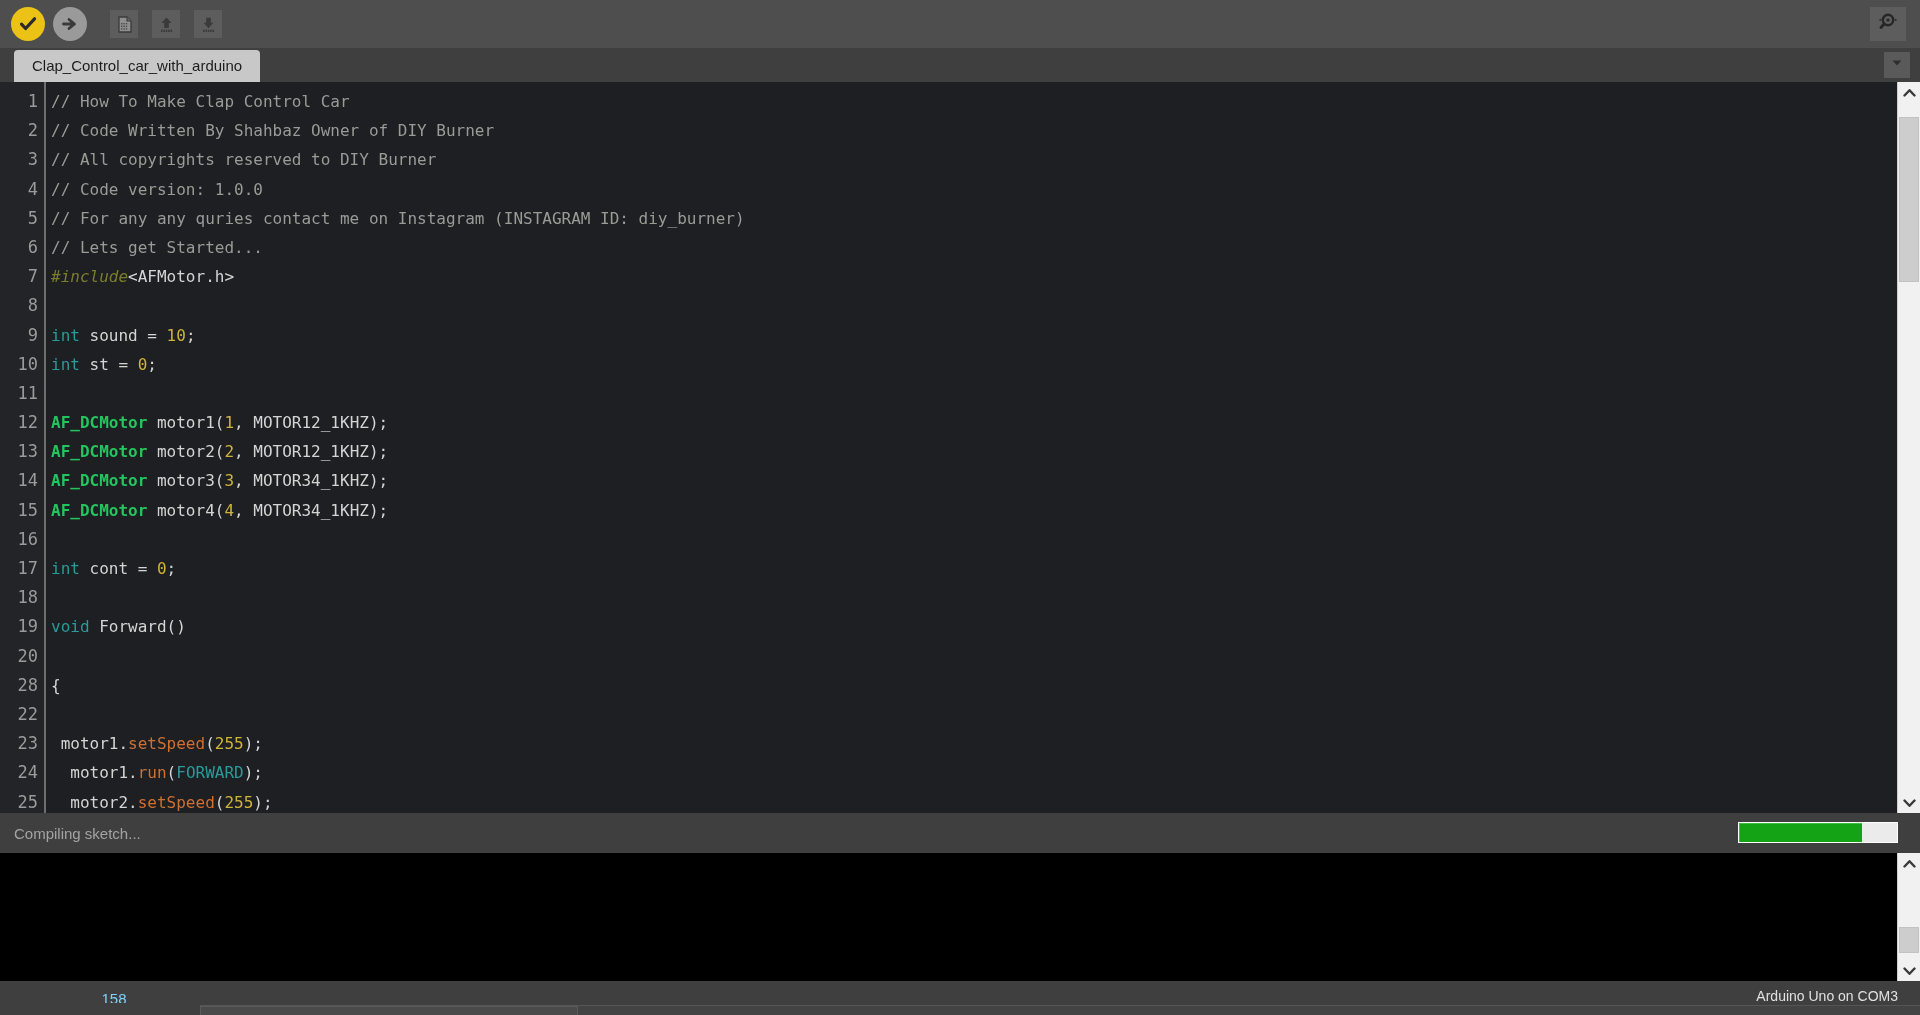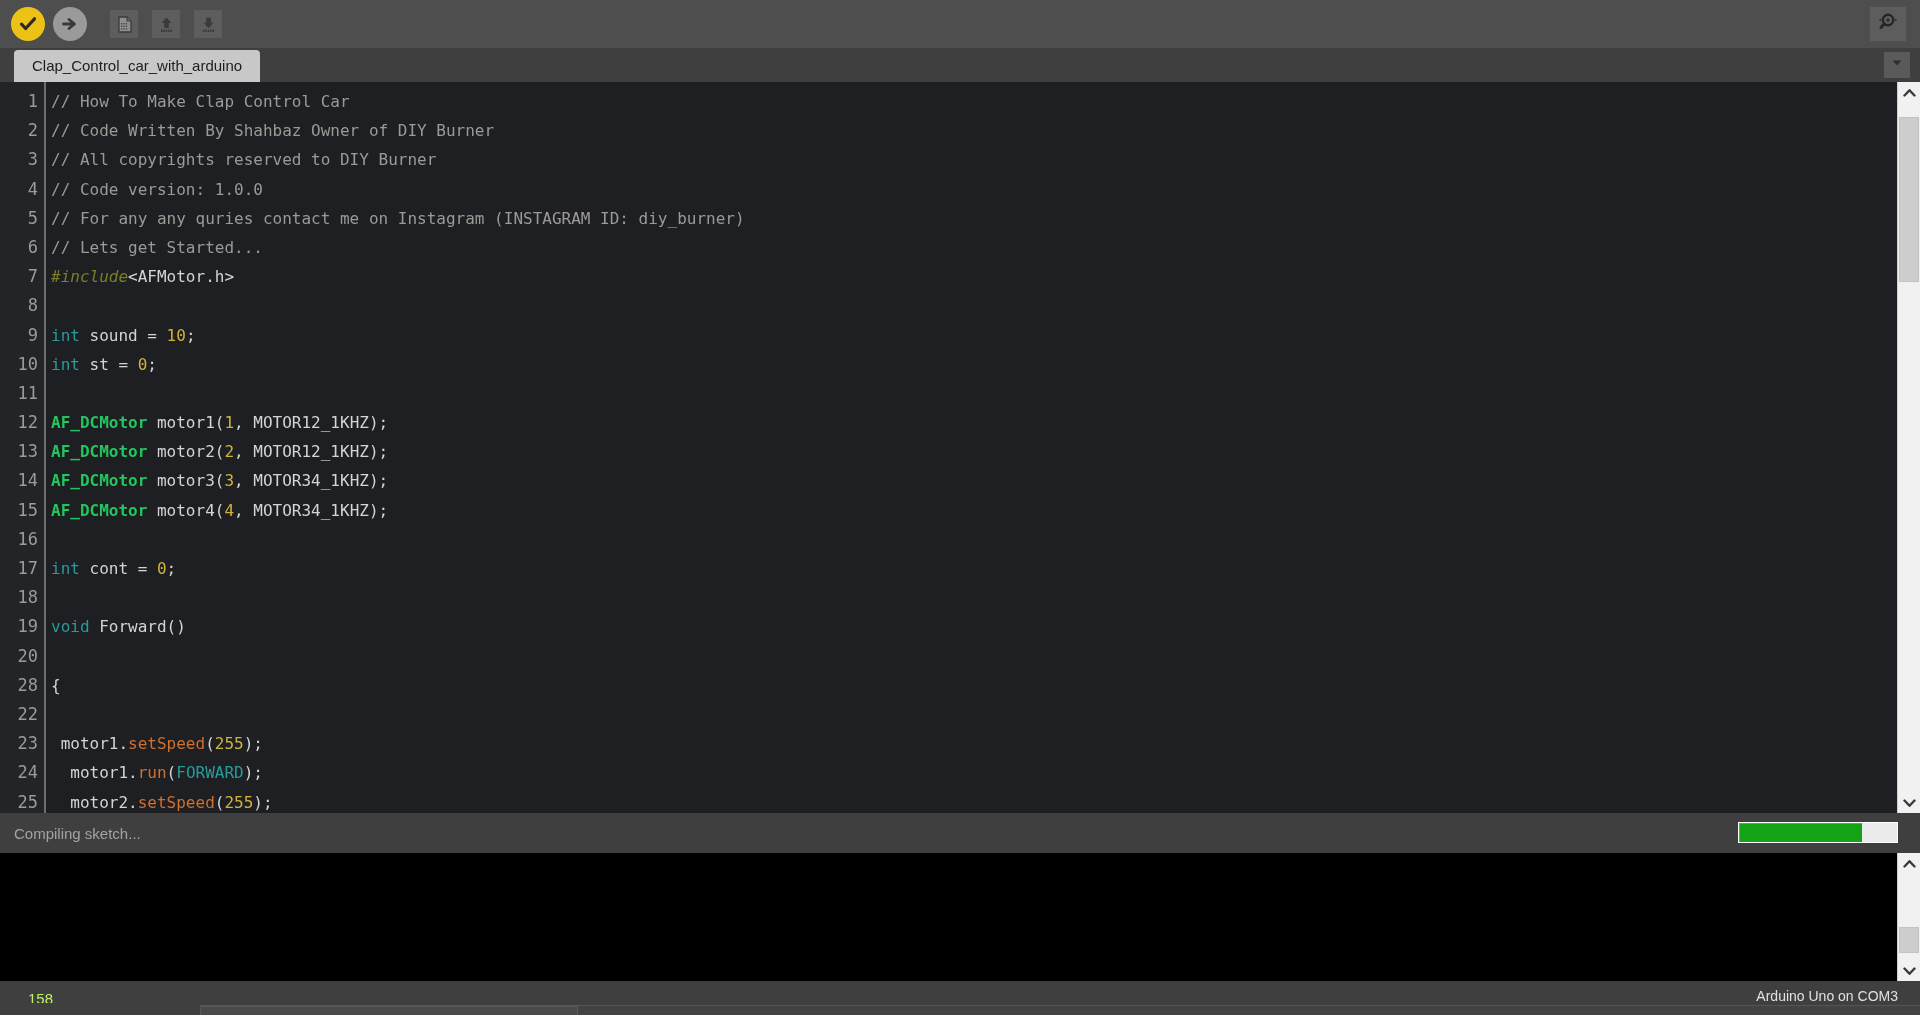--- a/index.html
+++ b/index.html
@@ -182,22 +182,22 @@
   }
 
   
   .bottombar {
     height: 34px; min-height: 34px;
     background: #3f3f3f;
     display: flex; align-items: center;
     position: relative;
   }
   .bb-line {
-    color: #bef264; font-size: 15px;
-    padding-left: 28px; min-width: 200px;
+    color: #7dd3fc; font-size: 15px;
+    padding-left: 28px; min-width: 200px; text-align: center;
   }
   .bb-board {
     position: absolute; right: 22px; top: 7px;
     color: #e0e0e0; font-size: 14px;
   }
   .hscroll {
     position: absolute; left: 0; bottom: 0;
     width: 1920px; height: 12px;
     background: #3f3f3f;
   }

